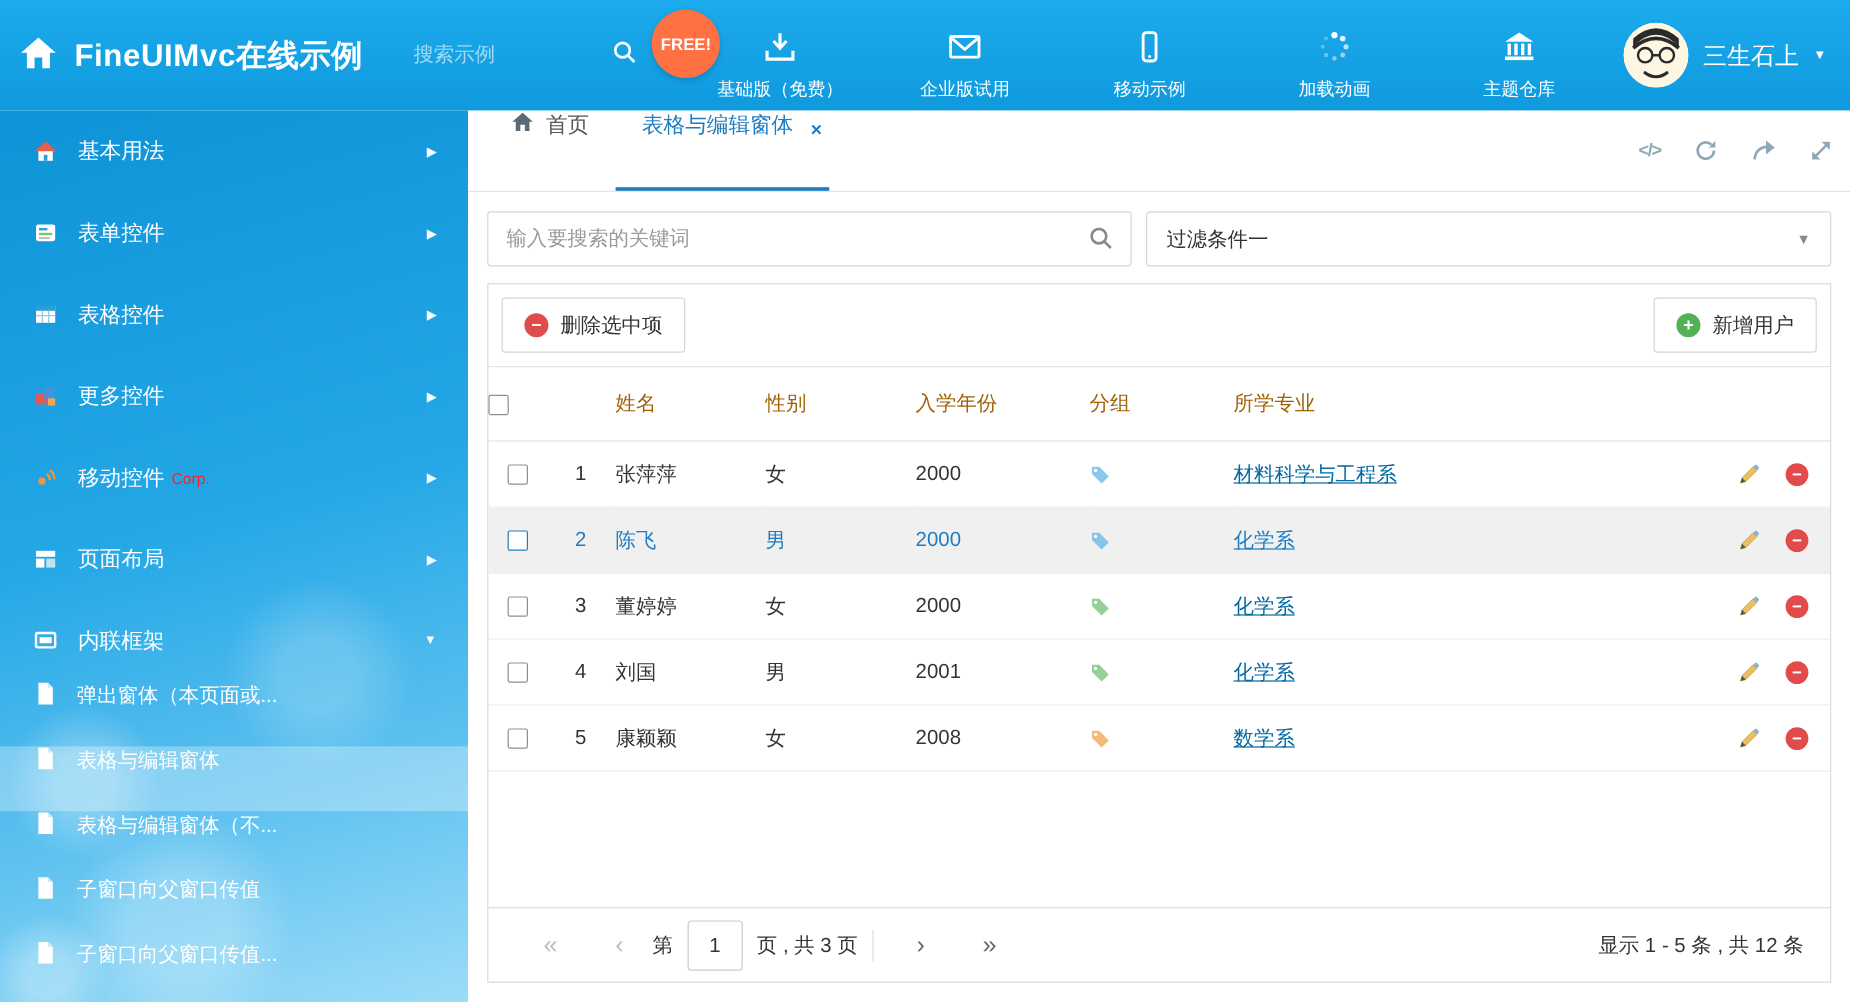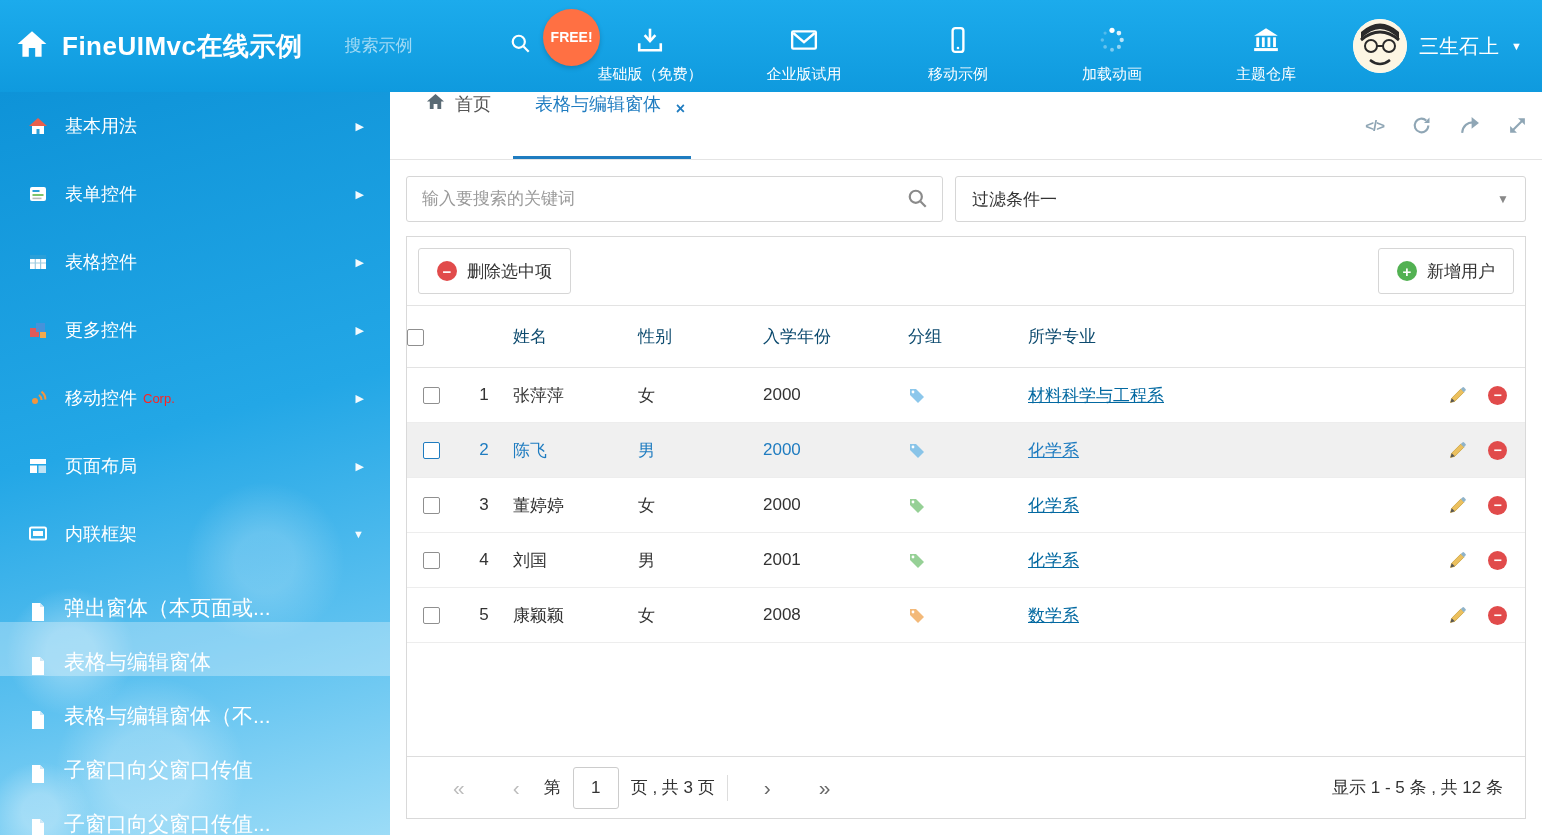--- a/index.html
+++ b/index.html
@@ -36,21 +36,21 @@
       radial-gradient(circle at 70px 560px, rgba(255,255,255,.28) 24px, rgba(255,255,255,0) 64px),
       radial-gradient(circle at 265px 470px, rgba(255,255,255,.20) 30px, rgba(255,255,255,0) 80px),
       radial-gradient(circle at 150px 680px, rgba(255,255,255,.25) 42px, rgba(255,255,255,0) 95px),
       radial-gradient(circle at 40px 720px, rgba(255,255,255,.3) 18px, rgba(255,255,255,0) 50px),
       linear-gradient(165deg,#0e93d8 0%,#23a7e6 45%,#5fc2f0 75%,#9cdcf7 100%); }
   .side-item { height:68px; display:flex; align-items:center; padding:0 26px 0 28px; cursor:pointer; font-size:18px; }
   .side-icon { width:20px; height:20px; margin-right:17px; flex:0 0 auto; }
   .side-label { flex:1; white-space:nowrap; overflow:hidden; }
   .side-arrow { font-size:11px; opacity:.95; }
   .corp { color:#ff2222; font-size:13px; margin-left:6px; vertical-align:1px; }
-  .sub-item { height:54px; display:flex; align-items:flex-end; padding:0 26px 0 30px; font-size:21px; cursor:pointer; }
+  .sub-item { height:54px; display:flex; align-items:flex-start; padding:0 26px 0 30px; font-size:17px; cursor:pointer; }
   .sub-item.active { background:rgba(255,255,255,.30); }
   .doc-icon { width:16px; height:20px; margin-right:18px; flex:0 0 auto; }
   .sub-label { white-space:nowrap; overflow:hidden; }
 
   
   .main { flex:1; min-width:0; display:flex; flex-direction:column; background:#fff; }
   .tabbar { height:68px; flex:0 0 auto; border-bottom:1px solid #e4e4e4; display:flex; align-items:stretch; padding:0 14px; }
   .tab { display:flex; align-items:flex-start; gap:10px; padding:0 22px; font-size:18px; color:#555; cursor:pointer; position:relative; }
   .tab.active { color:#1f7cc0; border-bottom:3px solid #1f7cc0; padding-right:30px; }
   .tab-close { position:absolute; top:9px; right:6px; font-size:16px; font-weight:bold; color:#1f7cc0; cursor:pointer; line-height:1; }
@@ -75,21 +75,21 @@
          border:1px solid #d6d6d6; border-radius:3px; font-size:17px; color:#333; cursor:pointer; font-family:inherit; }
   .btn.right { margin-left:auto; }
   .circle { width:20px; height:20px; border-radius:50%; color:#fff; display:inline-flex; align-items:center;
             justify-content:center; font-size:15px; font-weight:bold; line-height:1; flex:0 0 auto; }
   .circle.red { background:#e14b4b; }
   .circle.green { background:#52b152; }
   .circle.small { width:19px; height:19px; font-size:14px; }
 
   table.grid { width:100%; border-collapse:collapse; flex:0 0 auto; table-layout:fixed; }
   .grid th { border-top:1px solid #e3e3e3; border-bottom:1px solid #e3e3e3; font-weight:normal;
-             text-align:left; font-size:17px; color:#0c4a6e; height:62px; }
+             text-align:left; font-size:17px; color:#a16207; height:62px; }
   .grid td { border-bottom:1px solid #ededed; height:55px; font-size:17px; color:#333; }
   .c-check { width:48px; text-align:center; }
   .c-num { width:58px; text-align:center; }
   .c-name { width:125px; }
   .c-gender { width:125px; }
   .c-year { width:145px; }
   .c-group { width:120px; }
   .c-actions { width:130px; text-align:right; padding-right:18px; }
   .checkbox { display:inline-block; width:17px; height:17px; border:1px solid #8f8f8f; border-radius:2px;
               background:#fff; vertical-align:middle; cursor:pointer; }

